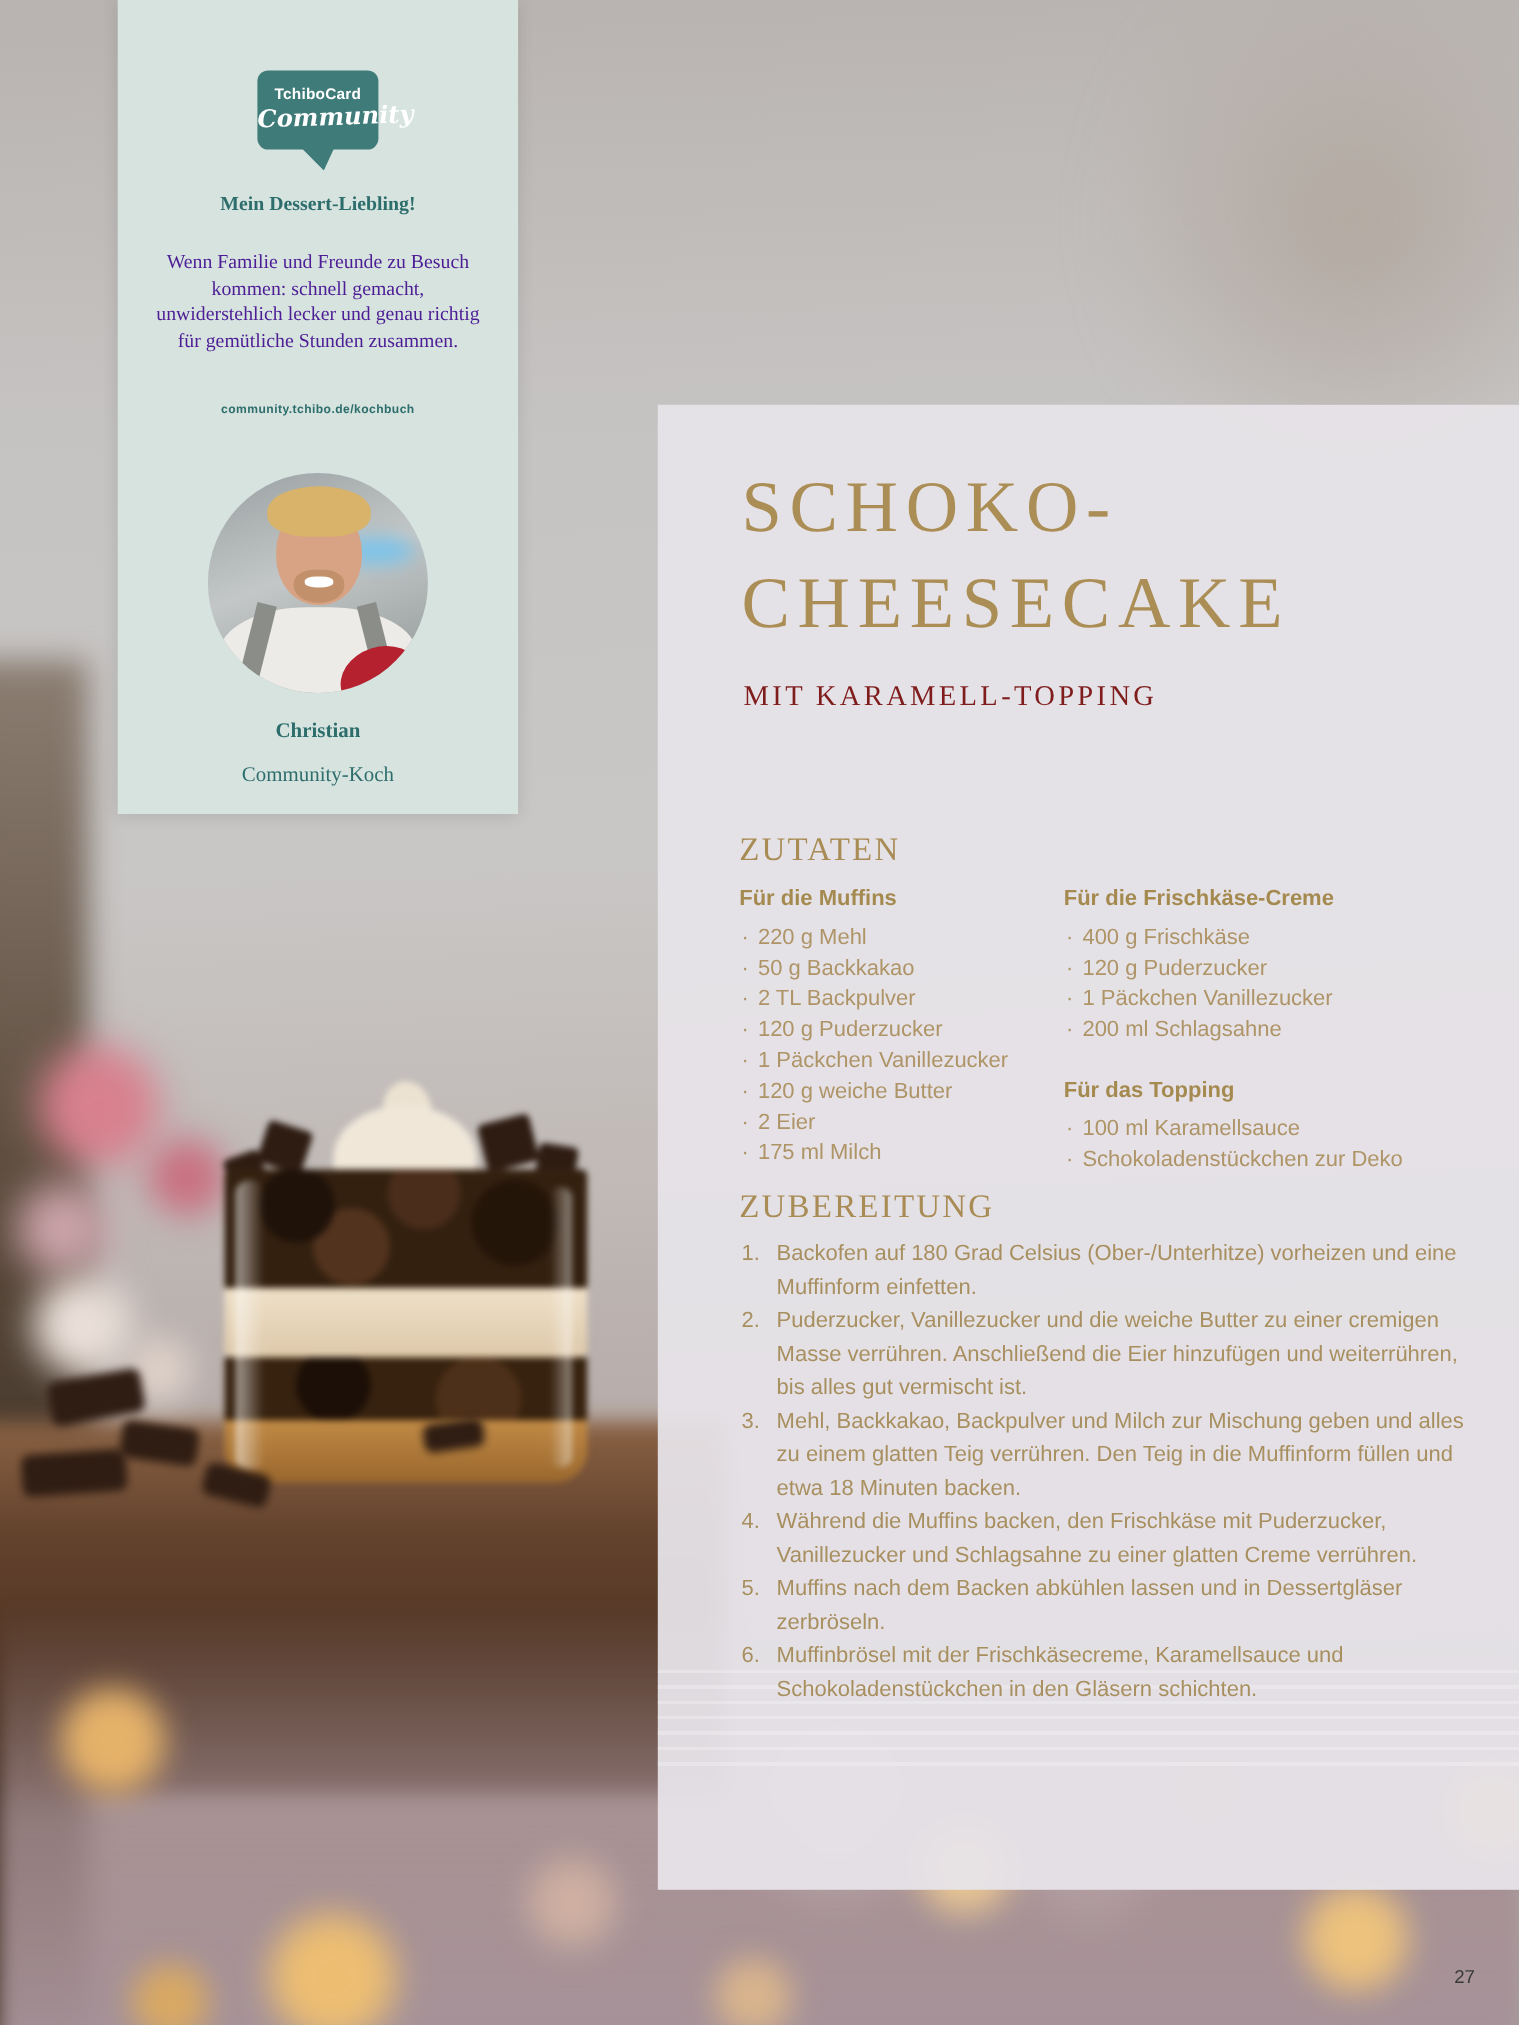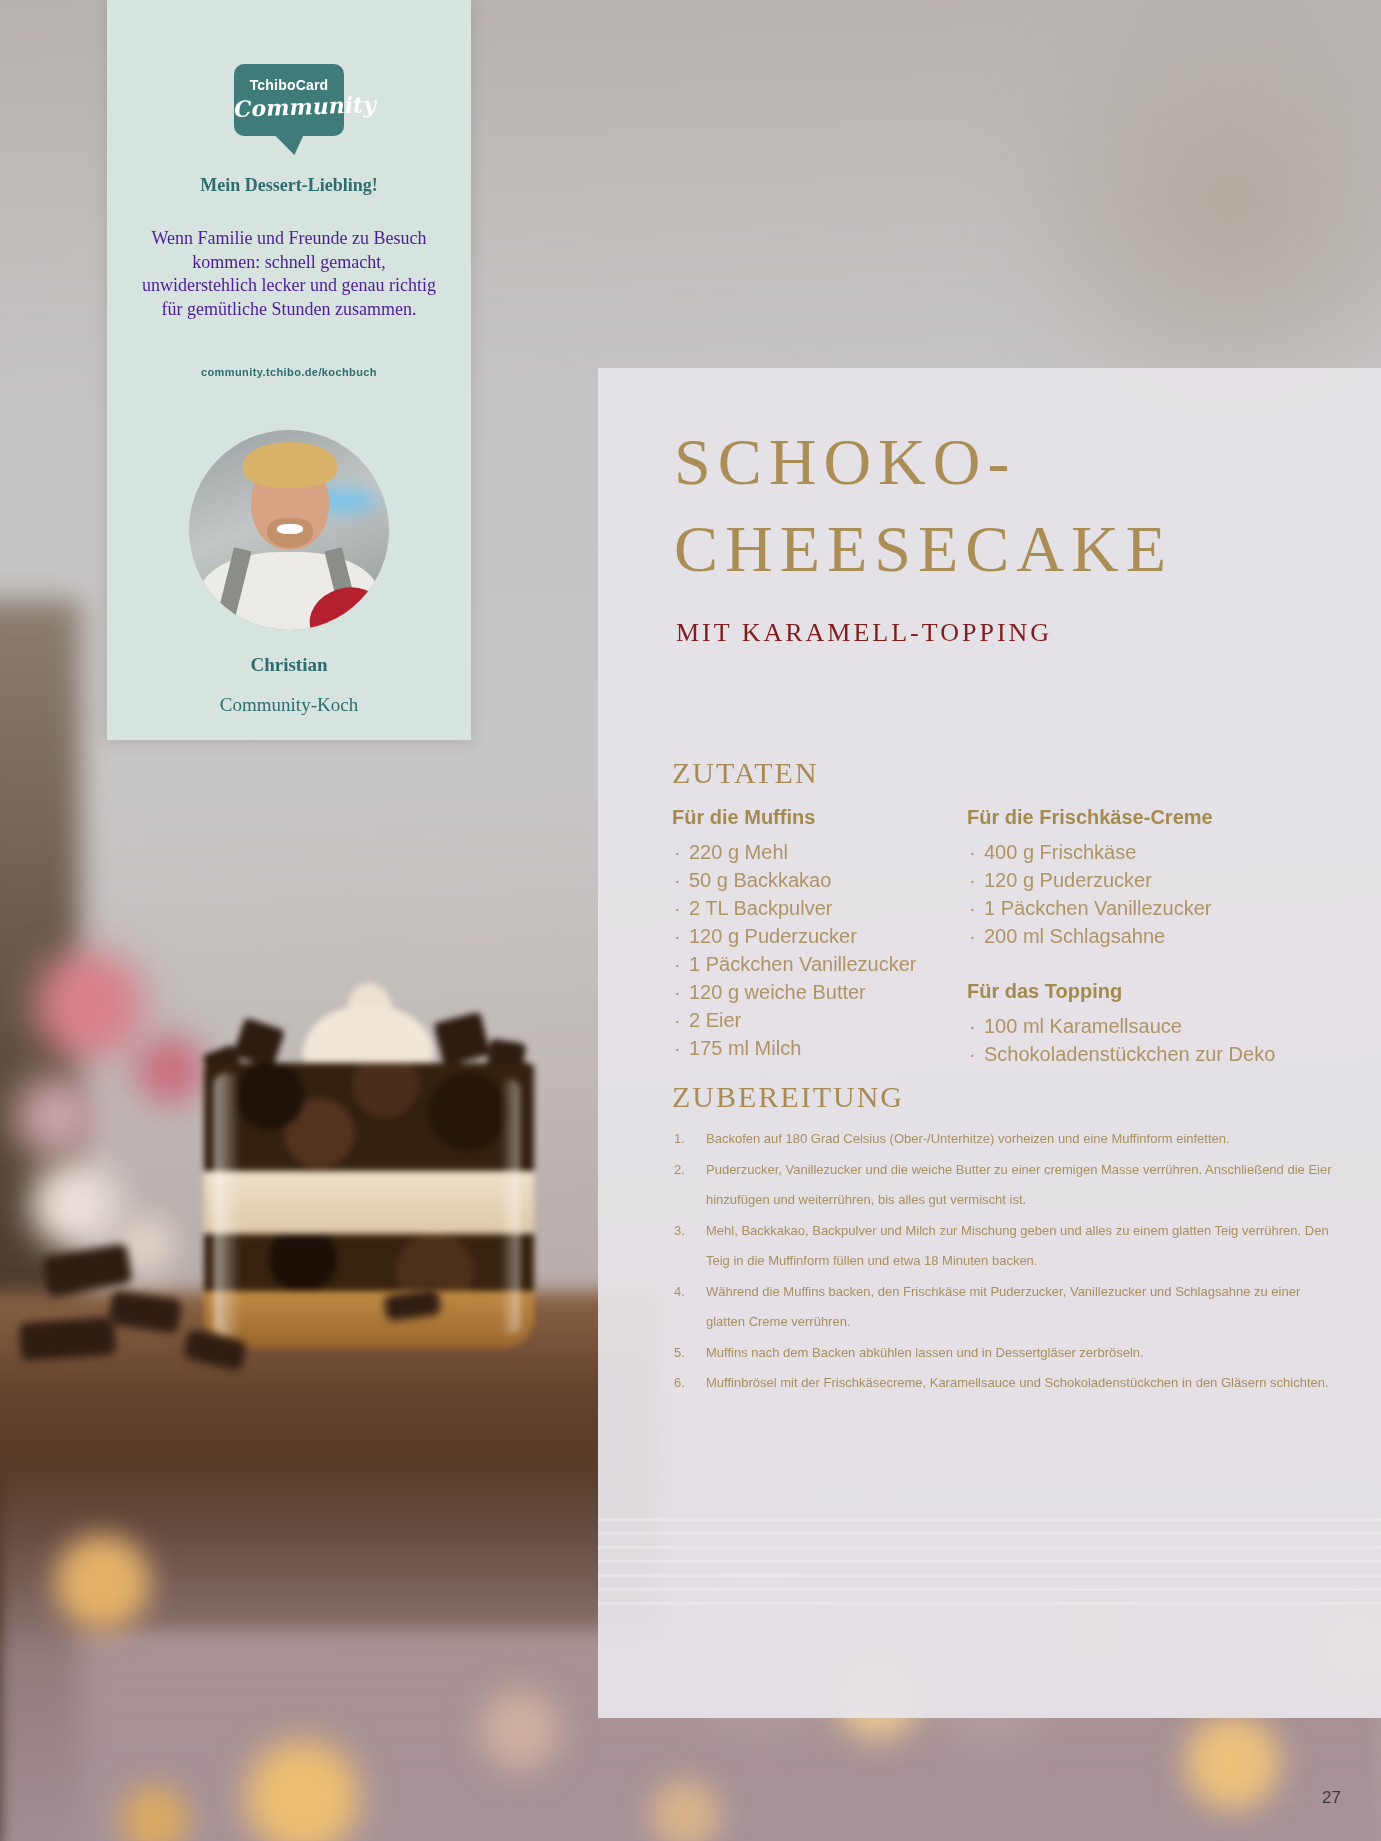--- a/index.html
+++ b/index.html
@@ -97,21 +97,21 @@
   .h-zuber { left:74px; top:712px; }
   .ing-col1 { left:74px; top:438px; width:290px; }
   .ing-col2 { left:369px; top:438px; width:360px; }
   .ing-group-title { font-weight:bold; font-size:20px; color:#a58a50; margin-bottom:9px; }
   .ing-group + .ing-group { margin-top:30px; }
   ul.ing { list-style:none; }
   ul.ing li { position:relative; padding-left:17px; font-size:20px; line-height:28px; color:#ae9466; }
   ul.ing li::before { content:"·"; position:absolute; left:2px; top:0; color:#ae9466; }
   ol.steps { left:74px; top:756px; width:660px; list-style:none; counter-reset:step; }
   ol.steps li { position:relative; counter-increment:step; padding-left:34px;
-      font-size:13px; line-height:30.5px; color:#a88f5f; }
+      font-size:20px; line-height:30.5px; color:#a88f5f; }
   ol.steps li::before { content:counter(step) "."; position:absolute; left:2px; top:0; }
   .card-streaks { left:0; top:1150px; width:100%; height:90px; opacity:0.5;
       background:repeating-linear-gradient(180deg,rgba(255,255,255,0.5) 0 3px,rgba(255,255,255,0) 3px 14px); }
   .closing { left:18px; top:1185px; width:740px; height:130px; }
   .closing svg { position:absolute; left:6px; top:10px; }
   .closing-text { position:absolute; left:114px; top:44px; font-family:"DejaVu Serif", serif;
       font-style:italic; font-weight:bold; font-size:50px; color:#b5964f; letter-spacing:1px;
       transform:rotate(-1deg); white-space:nowrap; }
 
   .page-number { position:absolute; left:1322px; top:1788px; font-size:17px; color:#3a3a3a; }

